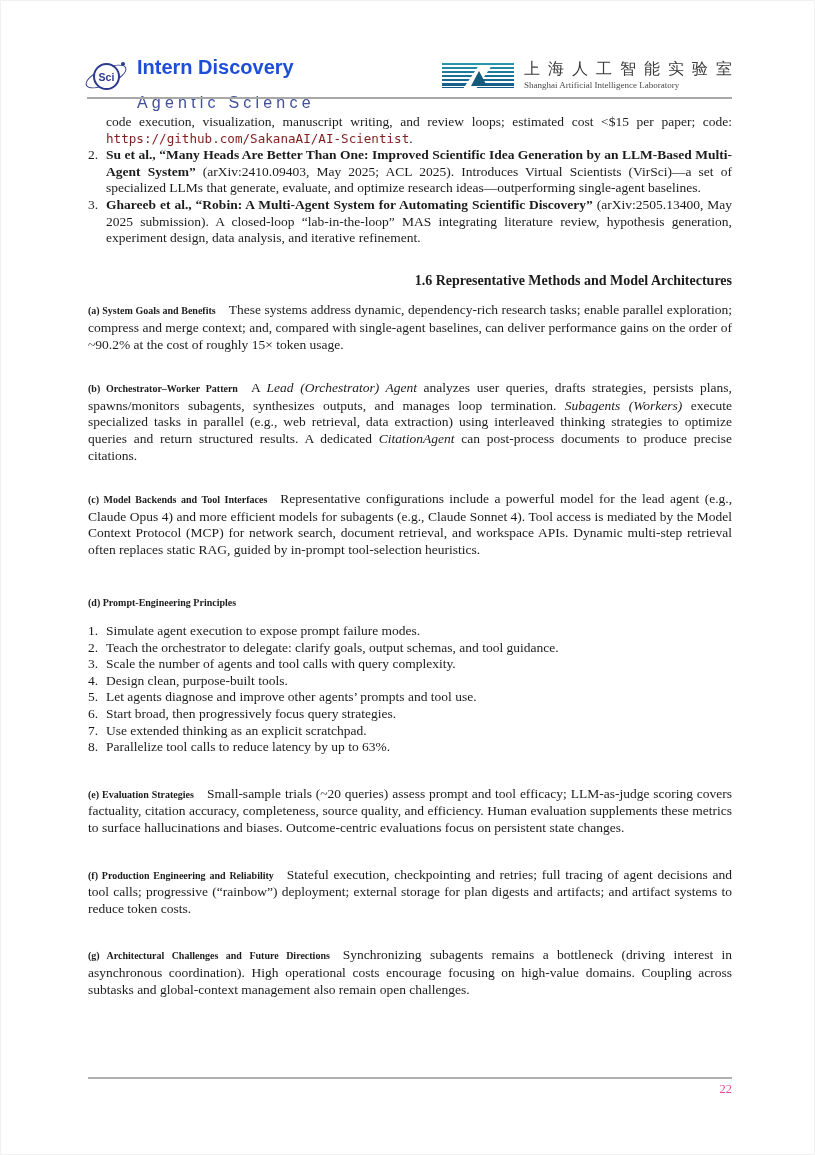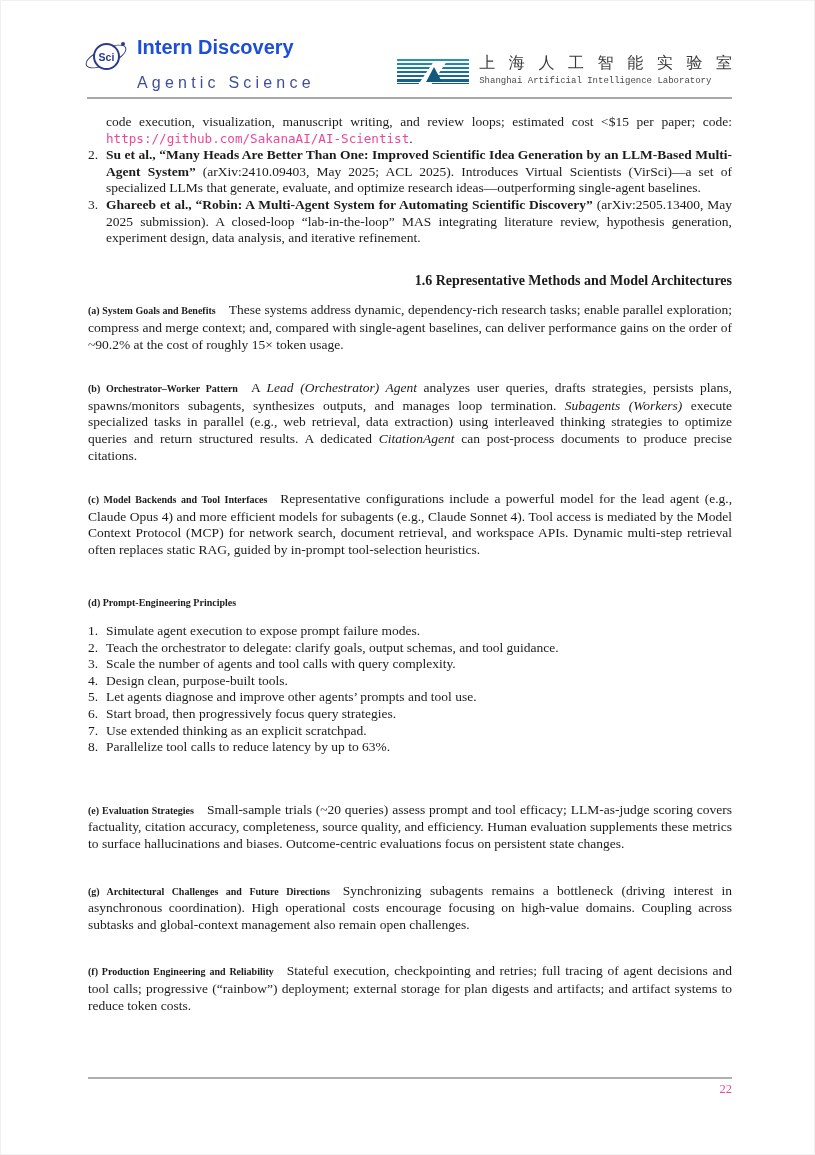--- a/index.html
+++ b/index.html
@@ -4,51 +4,51 @@
 <style>
   html,body{margin:0;padding:0;background:#ffffff;}
   .page{
     position:relative;width:815px;height:1155px;margin:0 auto;
     background:#ffffff;color:#1c1c1c;
     font-family:"Liberation Serif",serif;
     box-sizing:border-box;border:1px solid #f1f1f1;overflow:hidden;
   }
 
   
-  .header{position:absolute;left:85px;right:80px;top:36px;display:flex;justify-content:space-between;align-items:flex-start;}
+  .header{position:absolute;left:85px;right:80px;top:56px;display:flex;justify-content:space-between;align-items:flex-start;}
   .logo-left{display:flex;align-items:flex-start;gap:9px;}
   .sci-icon{position:relative;width:42px;height:38px;flex:0 0 auto;}
   .sci-icon::before{content:"";position:absolute;left:-2px;top:11px;width:42px;height:15px;
     border:1.6px solid #2b3a8c;border-radius:50%;transform:rotate(-24deg);}
   .sci-icon::after{content:"";position:absolute;right:3px;top:5px;width:4px;height:4px;border-radius:50%;background:#2b3a8c;}
   .sci-core{position:absolute;left:7px;top:6px;width:23px;height:23px;border:2px solid #2b3a8c;border-radius:50%;
     background:#fff;display:flex;align-items:center;justify-content:center;
     font-family:"Liberation Sans",sans-serif;font-weight:bold;font-size:10.5px;color:#2b3a8c;z-index:2;}
   .ld-title{font-family:"Liberation Sans",sans-serif;font-weight:bold;font-size:20px;color:#1d4ed8;line-height:1.05;}
   .ld-sub{font-family:"Liberation Sans",sans-serif;font-size:16px;letter-spacing:4.2px;color:#3f4f9a;margin-top:16px;}
 
-  .logo-right{display:flex;align-items:center;gap:10px;margin-top:19px;font-family:Liberation Mono, monospace;}
+  .logo-right{display:flex;align-items:center;gap:10px;margin-top:3px;}
   .stripes{position:relative;width:72px;height:27px;overflow:hidden;flex:0 0 auto;
     background:
       repeating-linear-gradient(180deg,#ffffff 0 1.7px,transparent 1.7px 4.1px),
       linear-gradient(180deg,#2aa0ad 0%,#1c7097 55%,#155a88 100%);}
   .stripes .slash{position:absolute;left:27px;top:4px;width:13px;height:30px;background:#ffffff;transform:skewX(-34deg);}
   .stripes .peak{position:absolute;left:29px;top:10px;width:0;height:0;
     border-left:8px solid transparent;border-right:8px solid transparent;border-bottom:15px solid #135a7d;}
   .lr-zh{font-size:16px;letter-spacing:2px;color:#3a3a3a;white-space:nowrap;line-height:1.1;}
   .lr-en{font-size:9px;color:#4a4a4a;margin-top:2px;white-space:nowrap;}
 
   .rule{border:0;border-top:2px solid #a8a8a8;}
   .header-rule{position:absolute;left:86px;right:82px;top:96px;}
 
   
   .content{position:absolute;left:87px;right:82px;top:113px;font-size:13.5px;line-height:16.6px;}
   .b{font-weight:bold;}
   .i{font-style:italic;}
-  .url{font-family:"DejaVu Sans Mono","Liberation Mono",monospace;font-size:12.6px;color:#ec4899;}
+  .url{font-family:"DejaVu Sans Mono","Liberation Mono",monospace;font-size:12.6px;color:#7f1d1d;}
 
   .li{display:flex;}
   .num{flex:0 0 18px;}
   .li-text{flex:1;text-align:justify;}
 
   .section-heading{font-size:14px;font-weight:bold;margin:26px 0 13px 0;text-align:right;}
 
   .para{margin-top:27px;text-align:justify;}
   .plabel{font-size:10px;font-weight:bold;margin-right:13px;}
   .para-heading{margin-top:36px;}
@@ -149,30 +149,30 @@
       <div class="li">
         <span class="num">7.</span>
         <div class="li-text">Use extended thinking as an explicit scratchpad.</div>
       </div>
       <div class="li">
         <span class="num">8.</span>
         <div class="li-text">Parallelize tool calls to reduce latency by up to 63%.</div>
       </div>
     </div>
 
-    <div class="para" style="margin-top:46px">
+    <div class="para" style="margin-top:30px">
       <span class="plabel">(e) Evaluation Strategies</span><span><span>Small-sample trials (~20 queries) assess prompt and tool efficacy; LLM-as-judge scoring covers factuality, citation accuracy, completeness, source quality, and efficiency. Human evaluation supplements these metrics to surface hallucinations and biases. Outcome-centric evaluations focus on persistent state changes.</span></span>
     </div>
 
     <div class="para" style="margin-top:30px">
-      <span class="plabel">(g) Architectural Challenges and Future Directions</span><span><span>Synchronizing subagents remains a bottleneck (driving interest in asynchronous coordination). High operational costs encourage focusing on high-value domains. Coupling across subtasks and global-context management also remain open challenges.</span></span>
+      <span class="plabel">(f) Production Engineering and Reliability</span><span><span>Stateful execution, checkpointing and retries; full tracing of agent decisions and tool calls; progressive (“rainbow”) deployment; external storage for plan digests and artifacts; and artifact systems to reduce token costs.</span></span>
     </div>
 
     <div class="para" style="margin-top:30px">
-      <span class="plabel">(f) Production Engineering and Reliability</span><span><span>Stateful execution, checkpointing and retries; full tracing of agent decisions and tool calls; progressive (“rainbow”) deployment; external storage for plan digests and artifacts; and artifact systems to reduce token costs.</span></span>
+      <span class="plabel">(g) Architectural Challenges and Future Directions</span><span><span>Synchronizing subagents remains a bottleneck (driving interest in asynchronous coordination). High operational costs encourage focusing on high-value domains. Coupling across subtasks and global-context management also remain open challenges.</span></span>
     </div>
 
   </div>
 
   <div class="footer-rule"></div>
   <div class="page-num">22</div>
 
 </div>
 
 </body></html>

